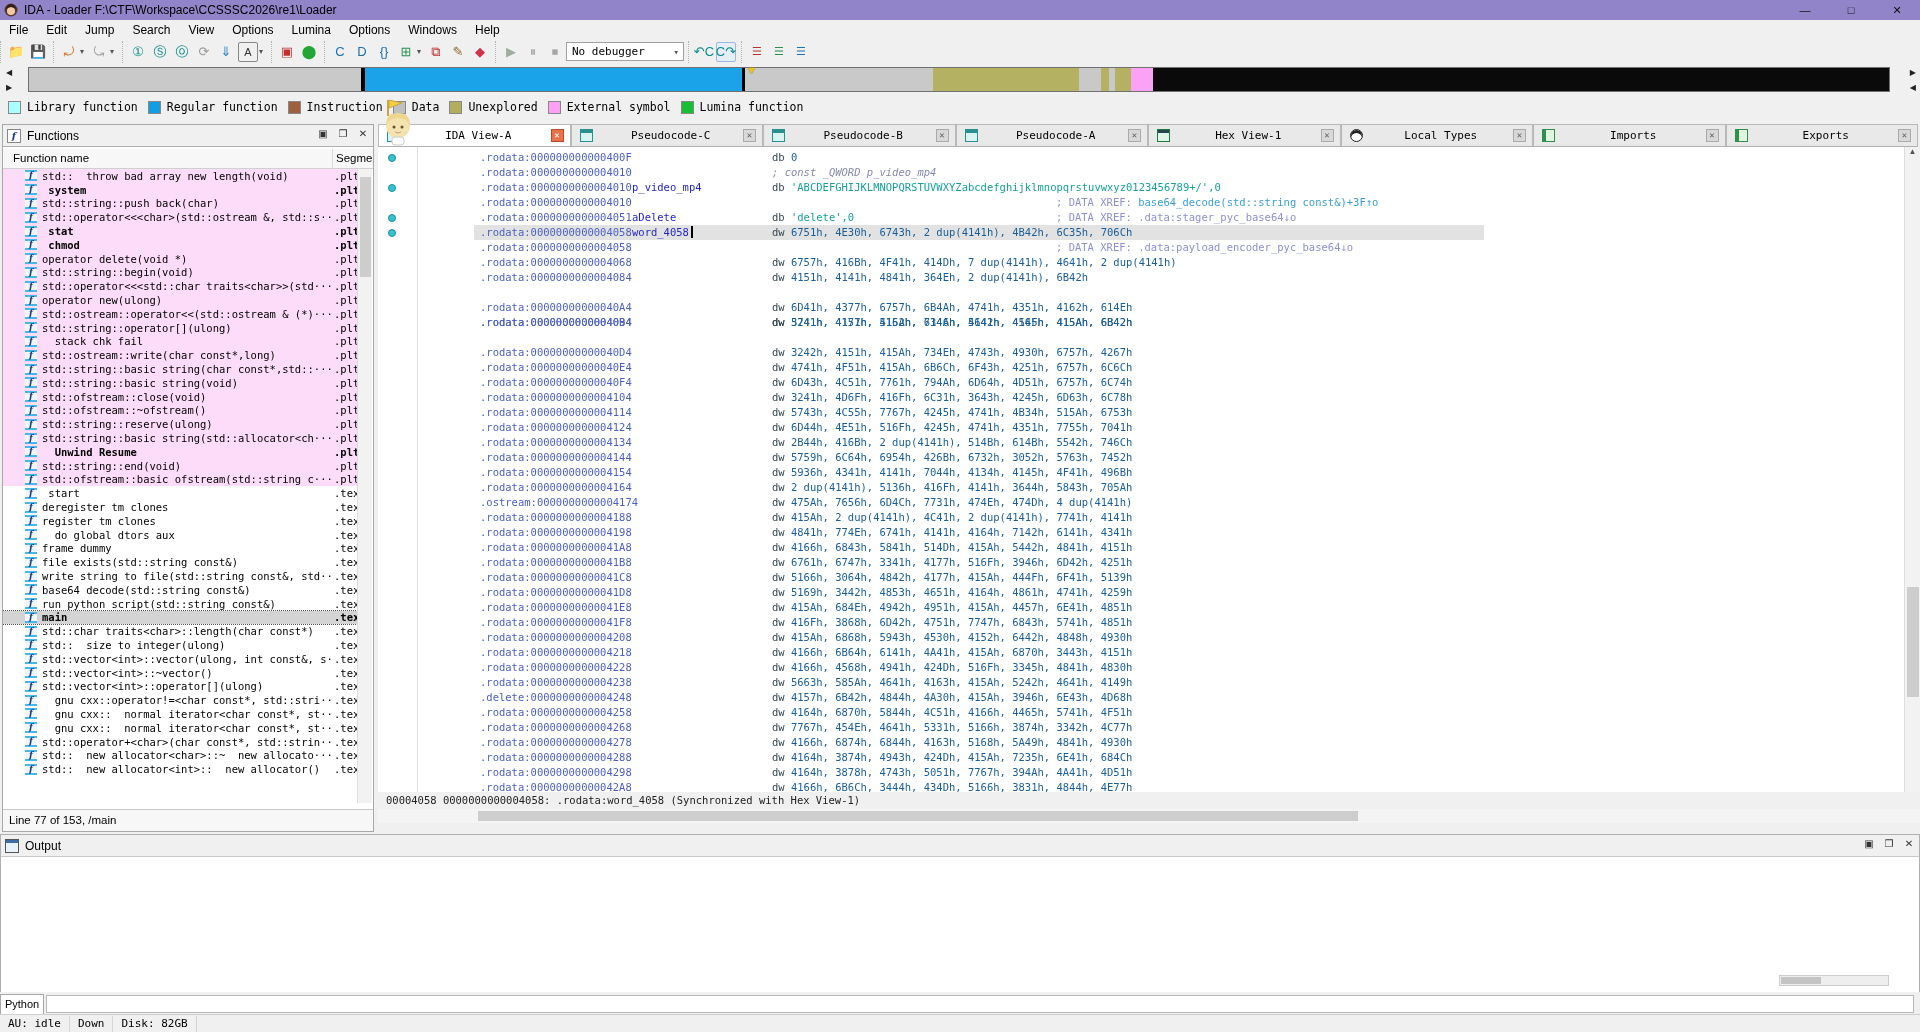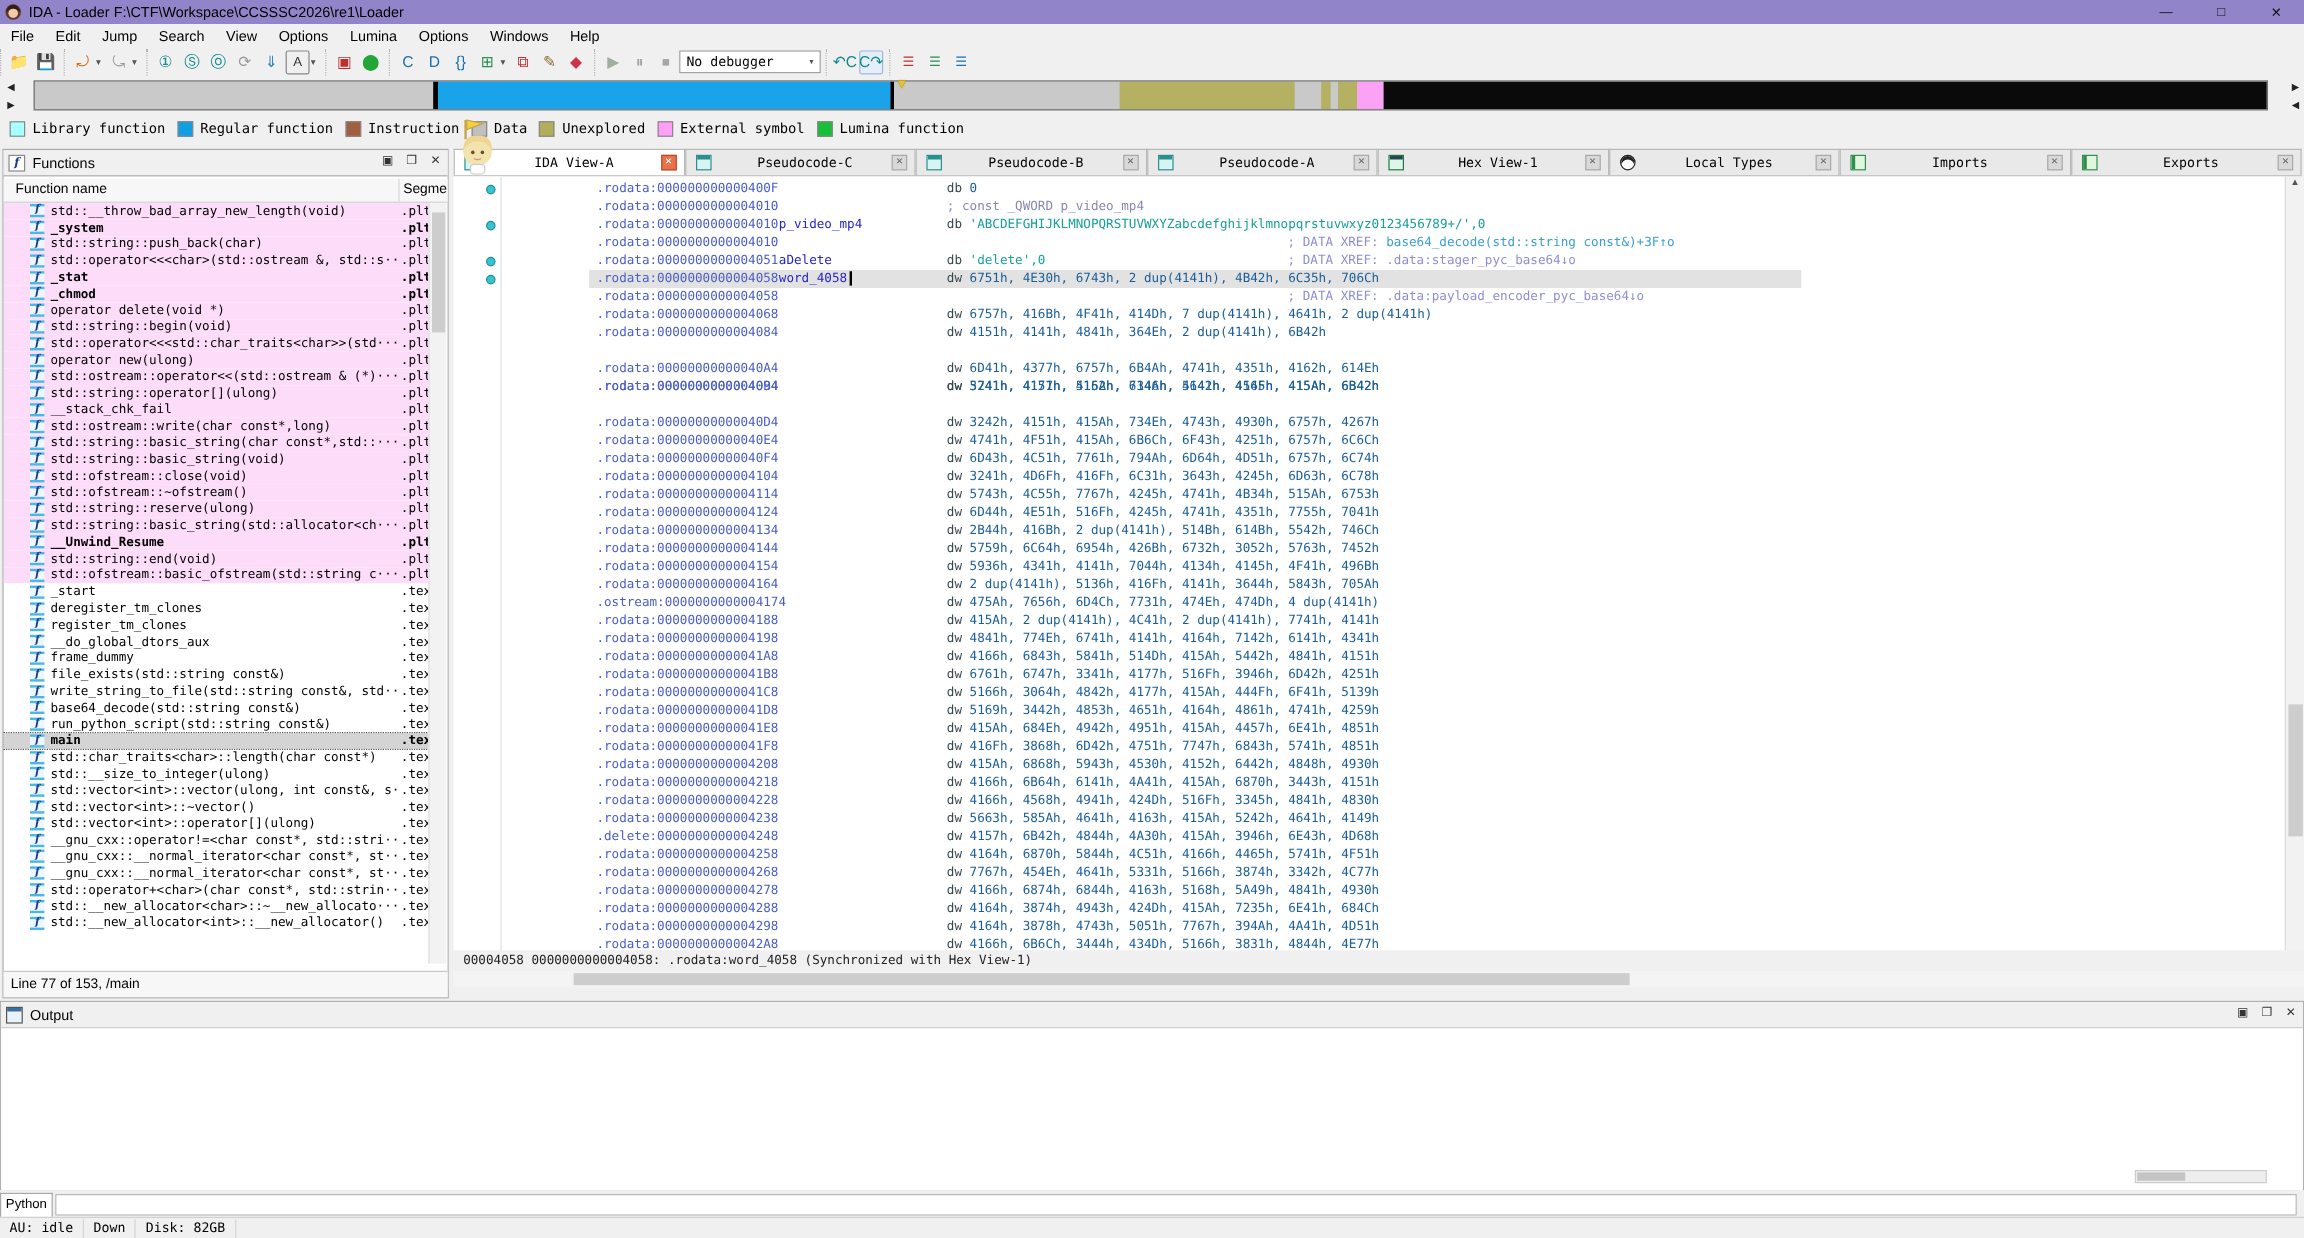--- a/index.html
+++ b/index.html
@@ -96,30 +96,30 @@
   .ticon.i-teal { background:#d9f2f2; border-color:#2a8f8f; box-shadow:inset 0 3px 0 #2a8f8f; }
   .ticon.i-hex { background:#dff5e8; border-color:#1f7a3f; box-shadow:inset 0 3px 0 #264653; }
   .ticon.i-types { background:#fff; border-color:#222; border-radius:50%; box-shadow:inset 0 3px 0 #222; }
   .ticon.i-doc { background:#e2f6df; border-color:#2f8f4f; box-shadow:inset 3px 0 0 #2f8f4f; }
 
   
   #listing { position:absolute; left:378px; top:147px; width:1526px; height:645px; background:#ffffff;
              overflow:hidden; font-family:"DejaVu Sans Mono", monospace; font-size:10.5px; }
   #listing .margin { position:absolute; left:0; top:0; width:40px; height:100%; background:#ffffff;
                      border-right:1px solid #e0e0e0; }
-  .lline { position:absolute; left:17px; height:15px; width:100%; white-space:pre; }
+  .lline { position:absolute; left:0; height:15px; width:100%; white-space:pre; }
   .lline .hl { position:absolute; left:96px; top:0; width:1010px; height:15px; background:#e2e2e2; }
   .lline span { position:absolute; top:1px; }
   .laddr { left:102px; color:#4b5fc1; }
   .lname { left:254px; color:#2525c8; }
   .lmb   { left:394px; }
   .lmnem { color:#37474f; }
   .lnum  { color:#1b5e97; }
   .lstr  { color:#18a098; }
-  .lcom  { color:#8888b0; }
+  .lcom  { color:#8888b0;font-style:italic; }
   .lxref { left:678px; color:#8f8fd4; }
   .lxfn  { color:#3b9fd0; }
   .ldot  { position:absolute; left:10px; top:4px; width:8px; height:8px; border-radius:50%;
            background:#35c3cd; border:1px solid #1f8f98; }
   .lcaret{ position:absolute; left:313px; top:1px; width:2px; height:12px; background:#000; }
   #listscroll { position:absolute; right:0px; top:147px; width:16px; height:645px; background:#f2f2f2;
                 border-left:1px solid #ddd; }
   #listscroll .arrow { height:14px; text-align:center; font-size:8px; color:#555; }
   #listscroll .thumb { position:absolute; left:2px; top:440px; width:12px; height:110px; background:#cdcdcd; }
 

